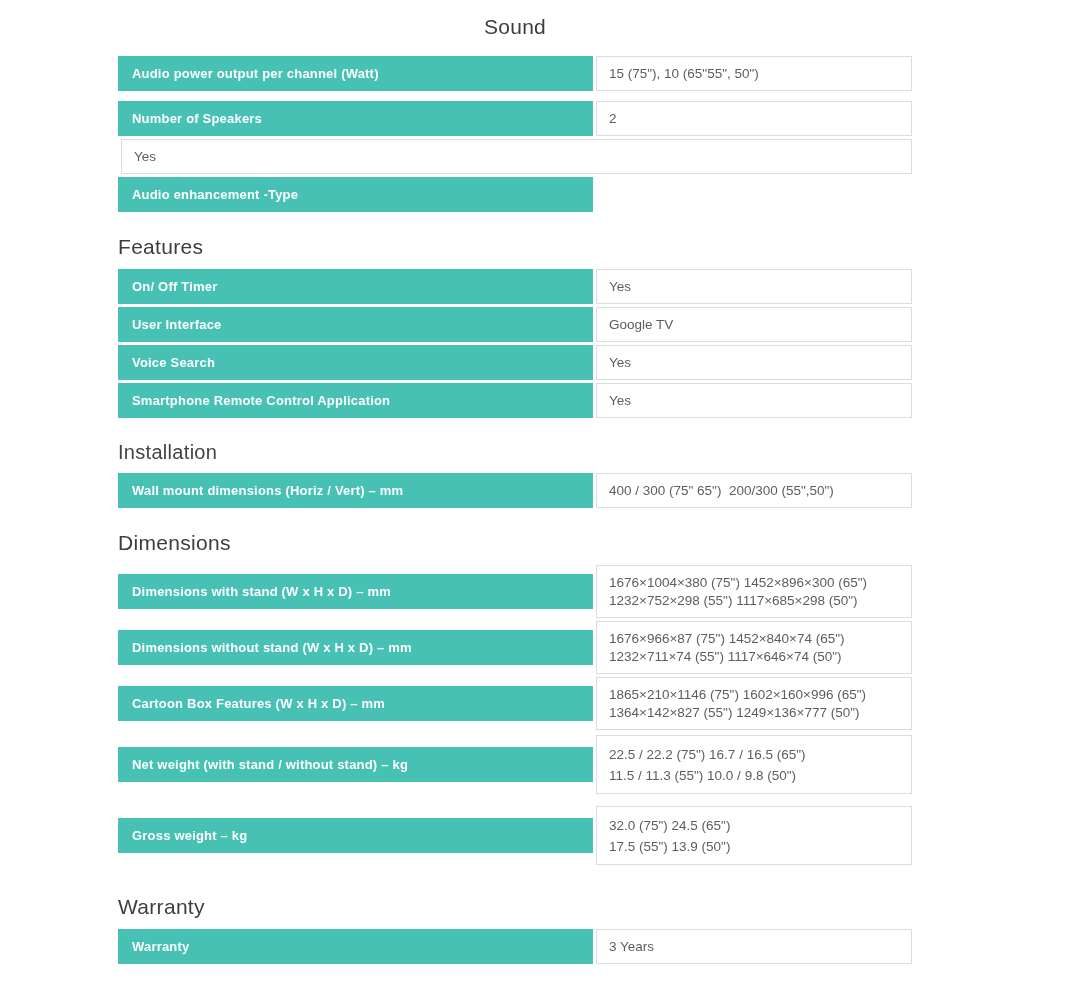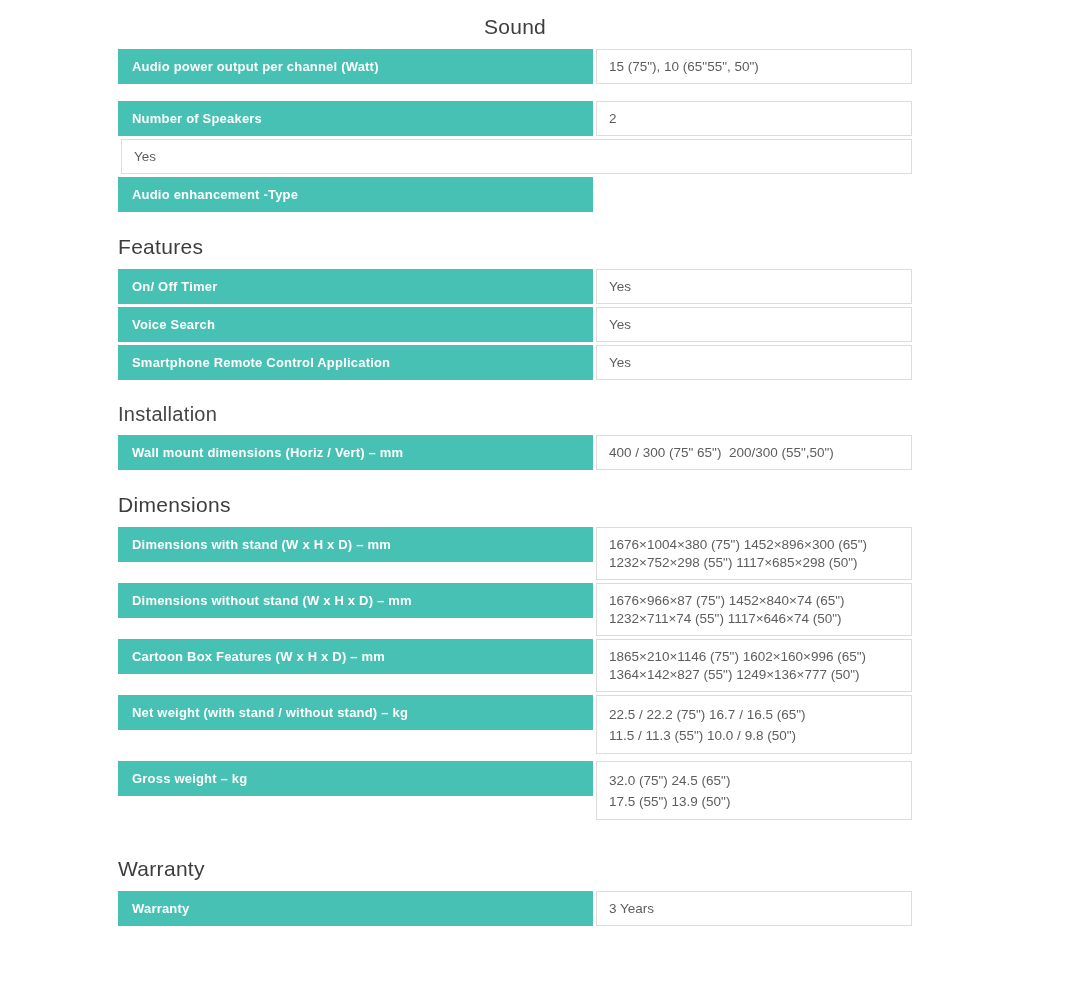--- a/index.html
+++ b/index.html
@@ -24,21 +24,21 @@
     margin: 22px 0 9px 0;
   }
   .section:first-child .section-heading { margin-top: 0; text-align: center; }
   .section-heading.small {
     font-size: 20px;
     line-height: 24px;
     color: #444444;
   }
   .row {
     display: flex;
-    align-items: flex-start;
+    align-items: center;
     margin-bottom: 3px;
     border-radius: 12px;
   }
   .cell-label {
     width: 475px;
     flex: 0 0 475px;
     background: #46c1b4;
     color: #ffffff;
     font-size: 13px;
     font-weight: bold;
@@ -95,20 +95,26 @@
         <div class="cell-label">Audio enhancement -Type</div>
       </div>
     </div>
 
     <div class="section">
       <h2 class="section-heading">Features</h2>
       <div class="row">
         <div class="cell-label">On/ Off Timer</div>
         <div class="cell-value">
           <div class="line">Yes</div>
+        </div>
+      </div>
+      <div class="row">
+        <div class="cell-label">User Interface</div>
+        <div class="cell-value">
+          <div class="line">Google TV</div>
         </div>
       </div>
       <div class="row">
         <div class="cell-label">Voice Search</div>
         <div class="cell-value">
           <div class="line">Yes</div>
         </div>
       </div>
       <div class="row">
         <div class="cell-label">Smartphone Remote Control Application</div>

